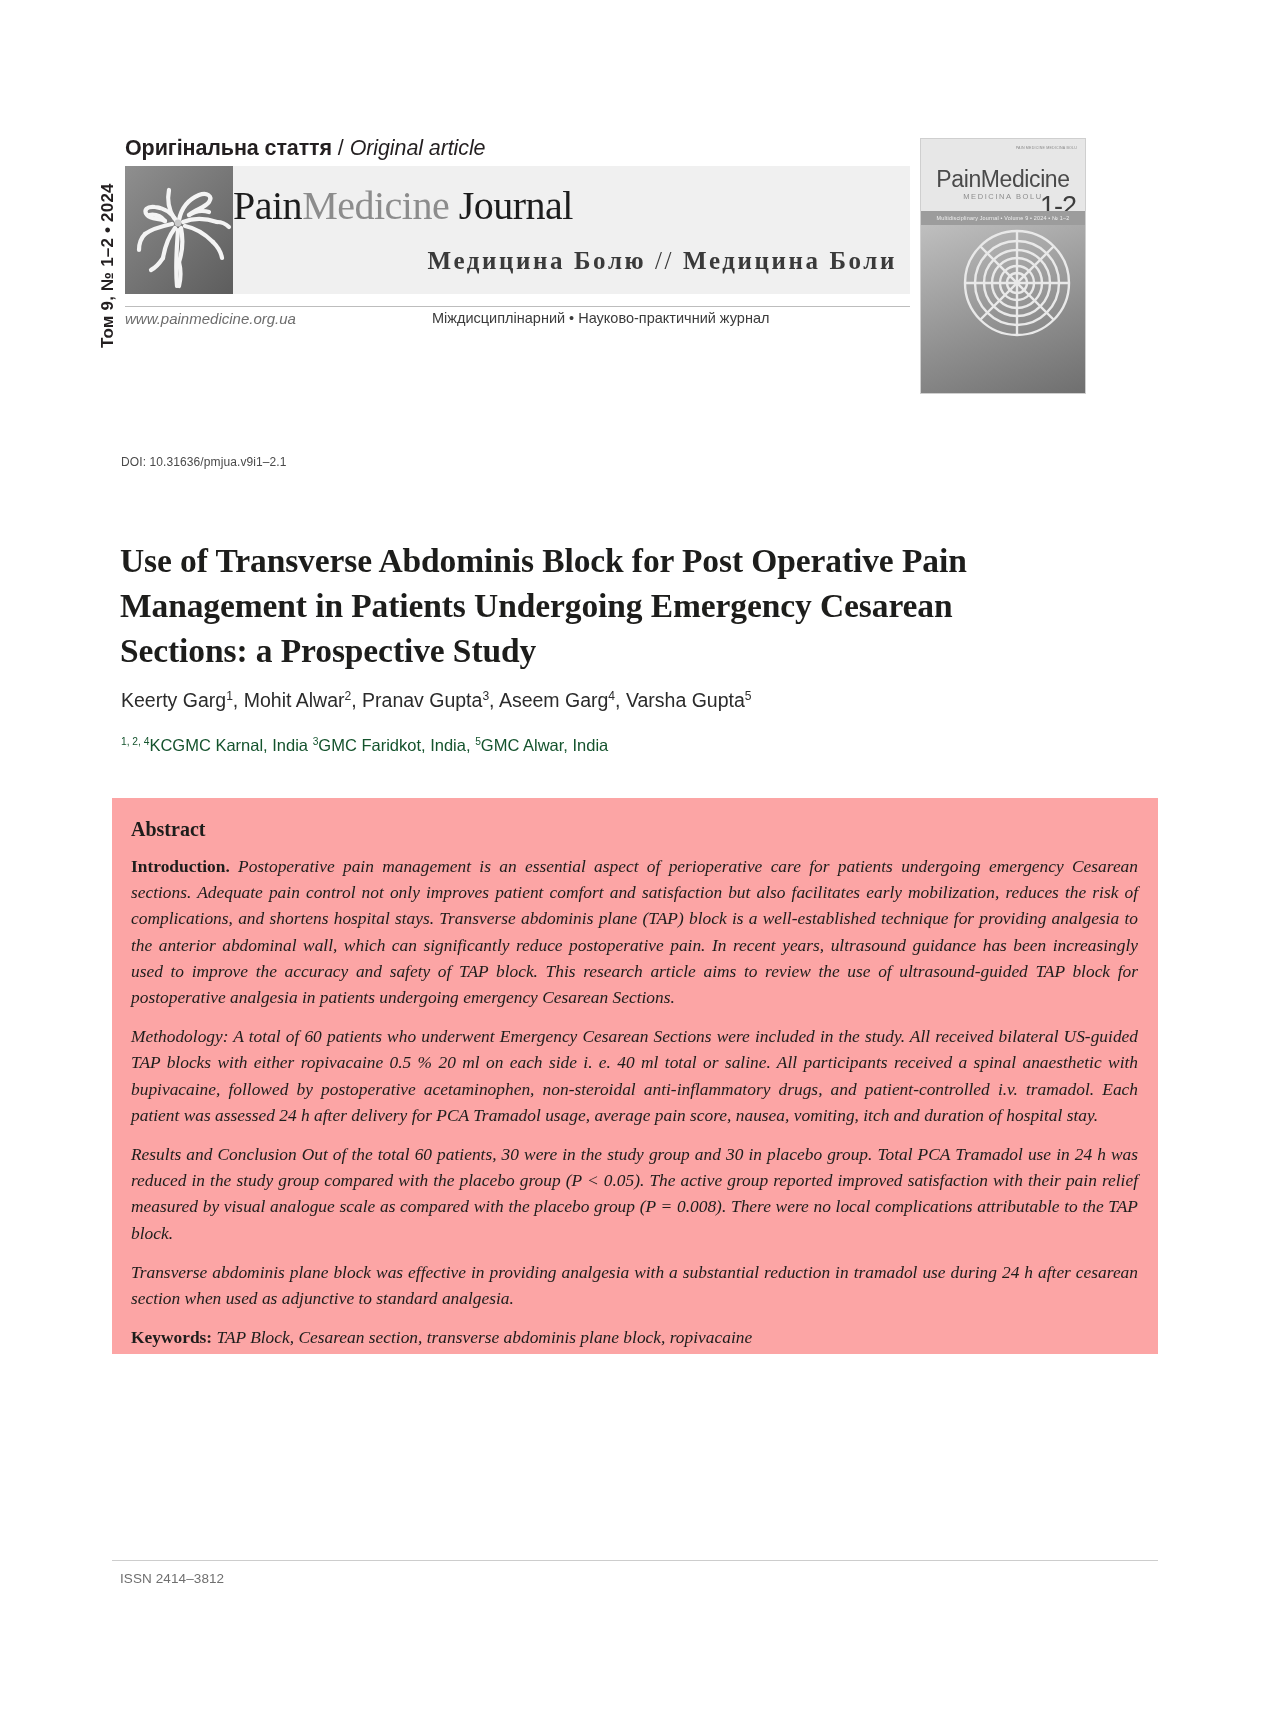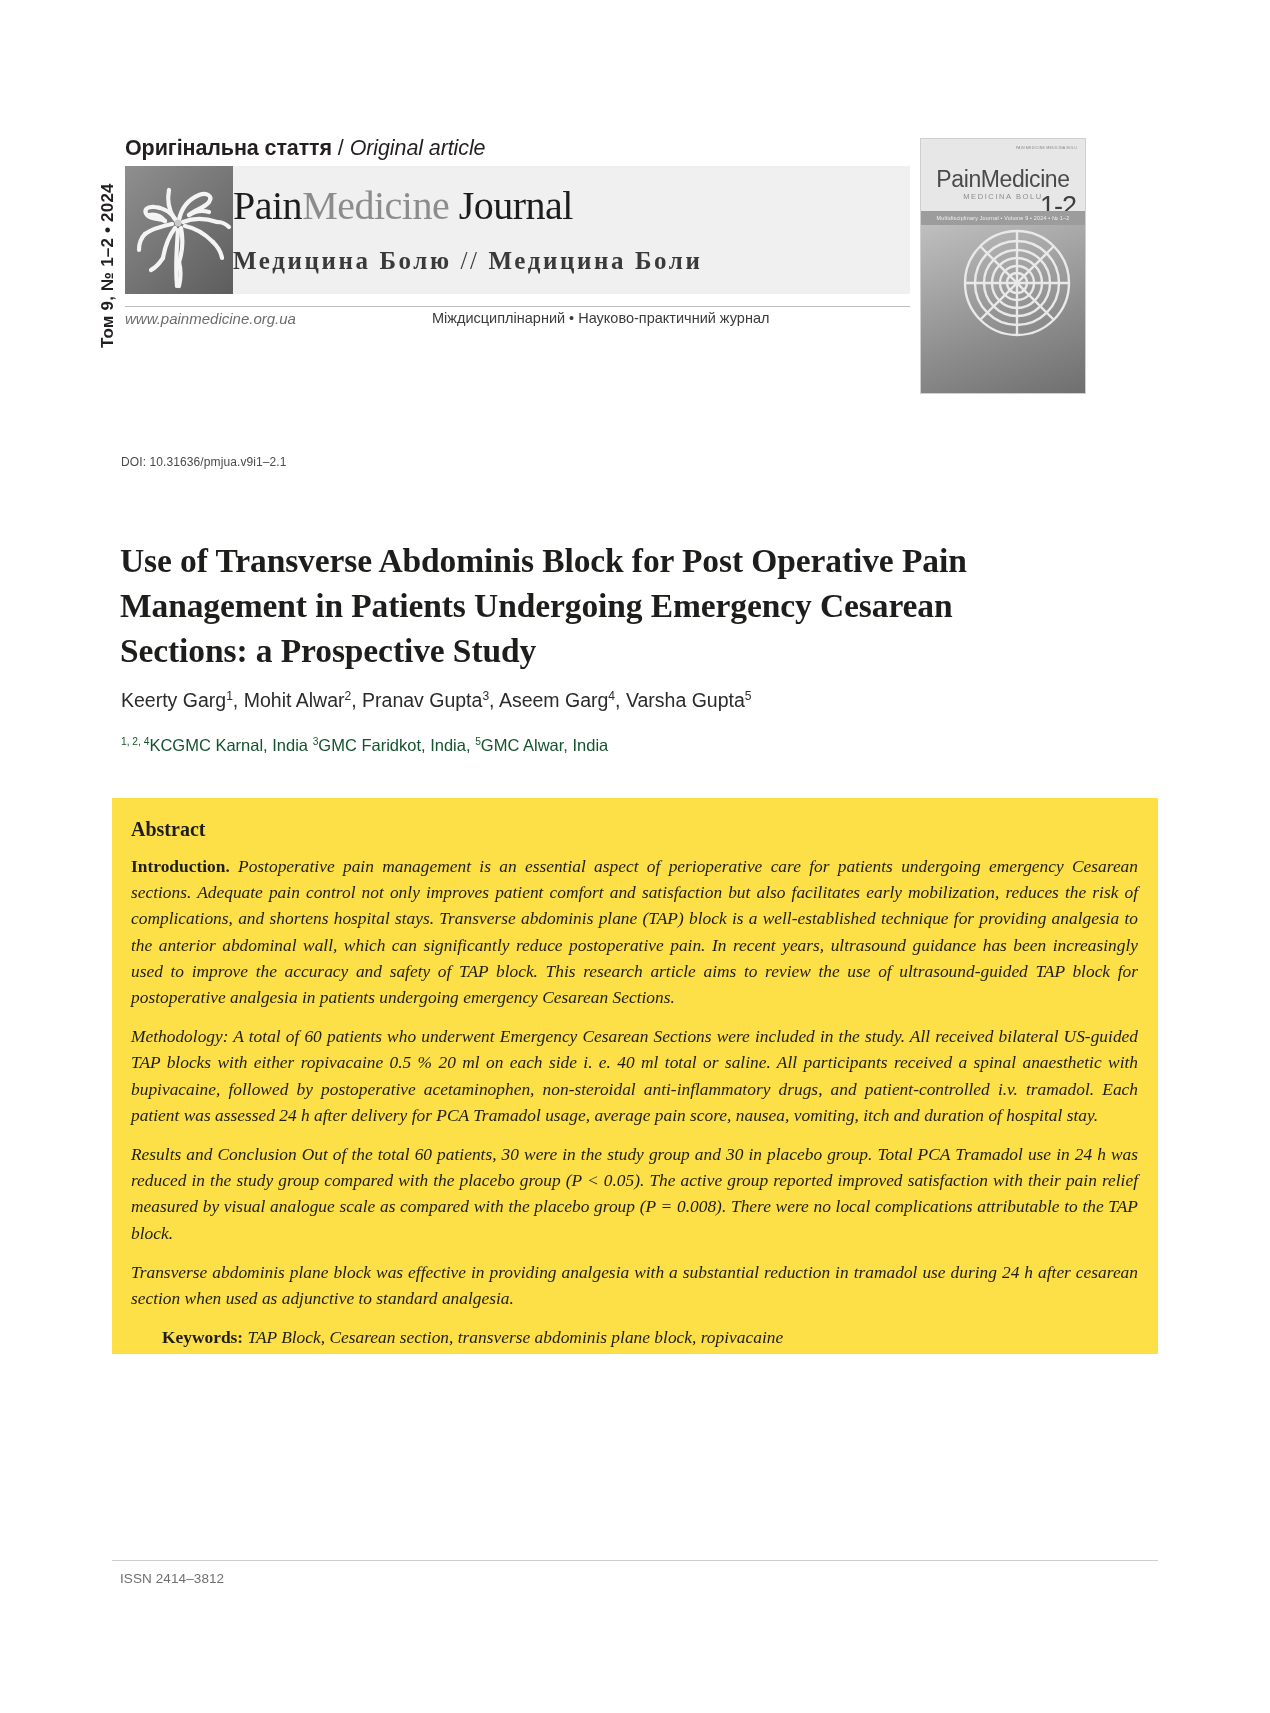--- a/index.html
+++ b/index.html
@@ -105,21 +105,21 @@
     white-space: nowrap;
   }
   .journal-title .dark { color: #1c1c1c; }
   .journal-title .grey { color: #8c8c8c; }
 
   .journal-subtitle {
     position: absolute;
     left: 121px;
     top: 115px;
     width: 664px;
-    text-align: left;
+    text-align: right;
     font-family: "Liberation Serif", serif;
     font-size: 25px;
     letter-spacing: 2.6px;
     color: #3a3a3a;
     white-space: nowrap;
   }
   .journal-subtitle b { font-weight: bold; }
 
   .header-rule {
     position: absolute;
@@ -274,21 +274,21 @@
     color: #14532d;
   }
 
   
   .abstract-box {
     position: absolute;
     left: 112px;
     top: 798px;
     width: 1046px;
     height: 556px;
-    background: #fde047;
+    background: #fca5a5;
   }
   .abstract-inner {
     position: absolute;
     left: 19px;
     top: 20px;
     width: 1007px;
   }
   .abstract-heading {
     font-family: "Liberation Serif", serif;
     font-weight: bold;
@@ -310,21 +310,21 @@
     font-style: normal;
     font-weight: bold;
   }
   .keywords {
     font-family: "Liberation Serif", serif;
     font-size: 17.4px;
     line-height: 26.2px;
     color: #1d1d1b;
     margin: 0;
   }
-  .keywords .k-label { font-weight: bold; font-style: normal; margin-left: 31px; }
+  .keywords .k-label { font-weight: bold; font-style: normal; }
   .keywords .k-val { font-style: italic; }
 
   
   .footer-rule {
     position: absolute;
     left: 112px;
     top: 1560px;
     width: 1046px;
     height: 1px;
     background: #cdcdcd;

